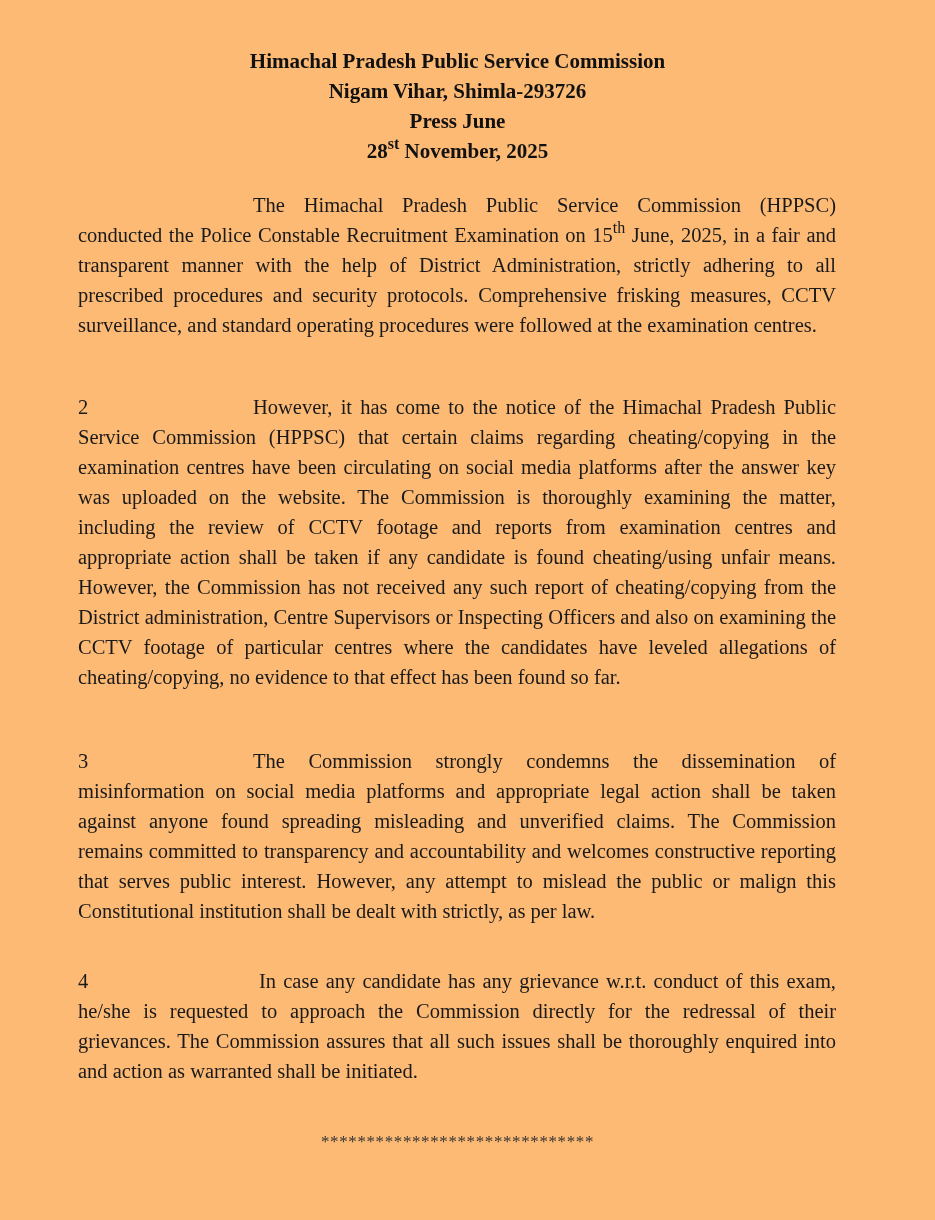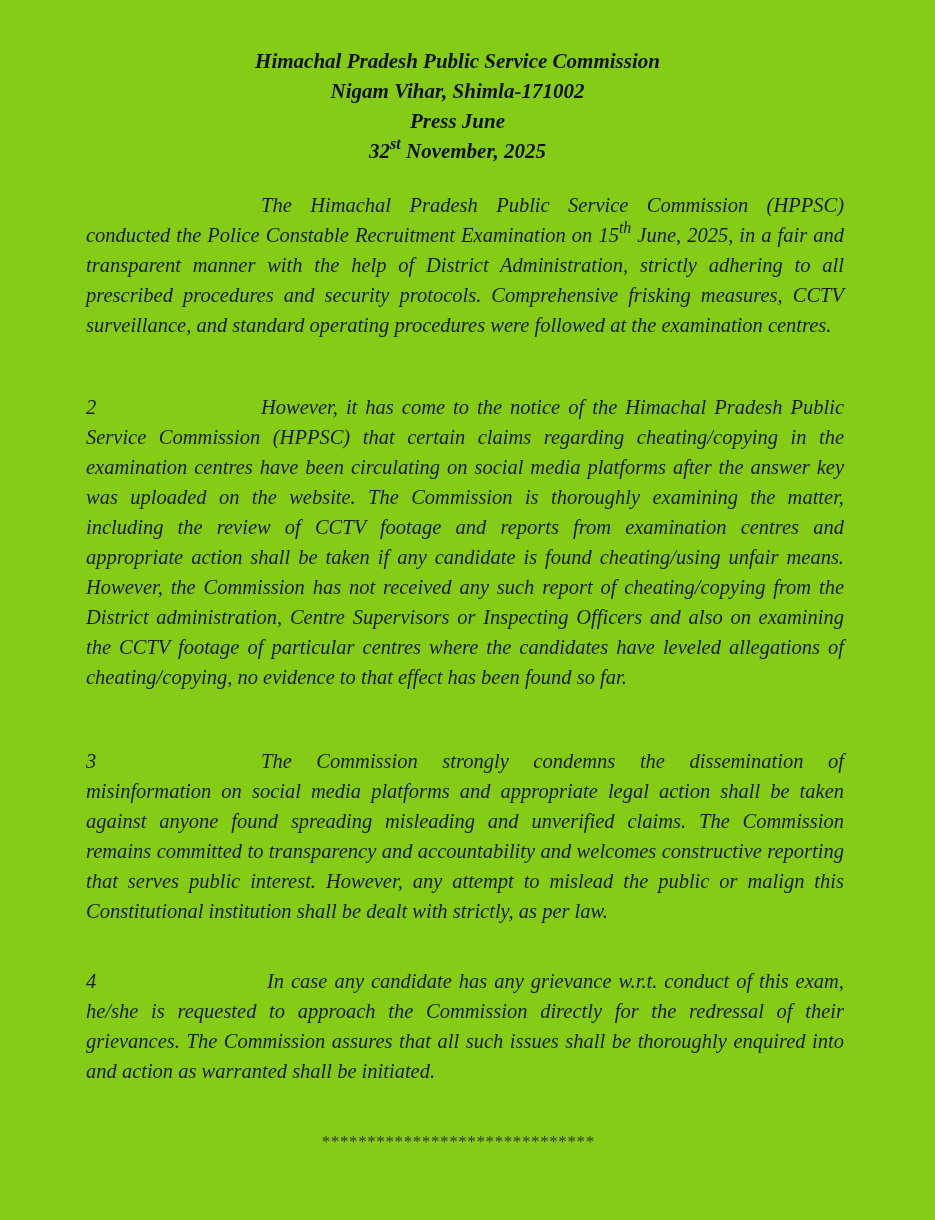--- a/index.html
+++ b/index.html
@@ -14,22 +14,21 @@
       overflow: hidden;
       font-family: "Liberation Serif", "DejaVu Serif", serif;
       color: #1a1a1a;
     }
     .page {
       position: absolute;
       left: 0;
       top: 0;
       width: 935px;
       height: 1220px;
-      background: #84cc16;
-      font-style: italic;
+      background: #fdba74;
     }
     .header {
       position: absolute;
       left: 0;
       top: 46px;
       width: 915px;
       text-align: center;
       font-weight: bold;
       font-size: 21px;
       line-height: 30px;
@@ -46,21 +45,20 @@
       top: -1px;
     }
     .para {
       position: absolute;
       left: 78px;
       width: 758px;
       font-size: 20.5px;
       line-height: 30px;
       text-align: justify;
       color: #1a1a1a;
-      margin-left: 8px;
     }
     .para .num {
       position: absolute;
       left: 0;
       top: 0;
     }
     .para .first-line-indent {
       display: inline-block;
       width: 175px;
     }
@@ -81,23 +79,23 @@
       font-family: "Liberation Serif", serif;
     }
   </style>
 </head>
 <body>
 
 <div class="page">
 
   <div class="header">
     <div>Himachal Pradesh Public Service Commission</div>
-    <div>Nigam Vihar, Shimla-171002</div>
+    <div>Nigam Vihar, Shimla-293726</div>
     <div>Press June</div>
-    <div><span>32</span><sup>st</sup><span> November, 2025</span></div>
+    <div><span>28</span><sup>st</sup><span> November, 2025</span></div>
   </div>
 
   <div class="para p1">
     <span class="first-line-indent"></span><span>The Himachal Pradesh Public Service Commission (HPPSC) conducted the Police Constable Recruitment Examination on 15</span><sup>th</sup><span> June, 2025, in a fair and transparent manner with the help of District Administration, strictly adhering to all prescribed procedures and security protocols. Comprehensive frisking measures, CCTV surveillance, and standard operating procedures were followed at the examination centres.</span>
   </div>
 
   <div class="para p2">
     <span class="num">2</span>
     <span class="first-line-indent"></span><span>However, it has come to the notice of the Himachal Pradesh Public Service Commission (HPPSC) that certain claims regarding cheating/copying in the examination centres have been circulating on social media platforms after the answer key was uploaded on the website. The Commission is thoroughly examining the matter, including the review of CCTV footage and reports from examination centres and appropriate action shall be taken if any candidate is found cheating/using unfair means. However, the Commission has not received any such report of cheating/copying from the District administration, Centre Supervisors or Inspecting Officers and also on examining the CCTV footage of particular centres where the candidates have leveled allegations of cheating/copying, no evidence to that effect has been found so far.</span>
   </div>

